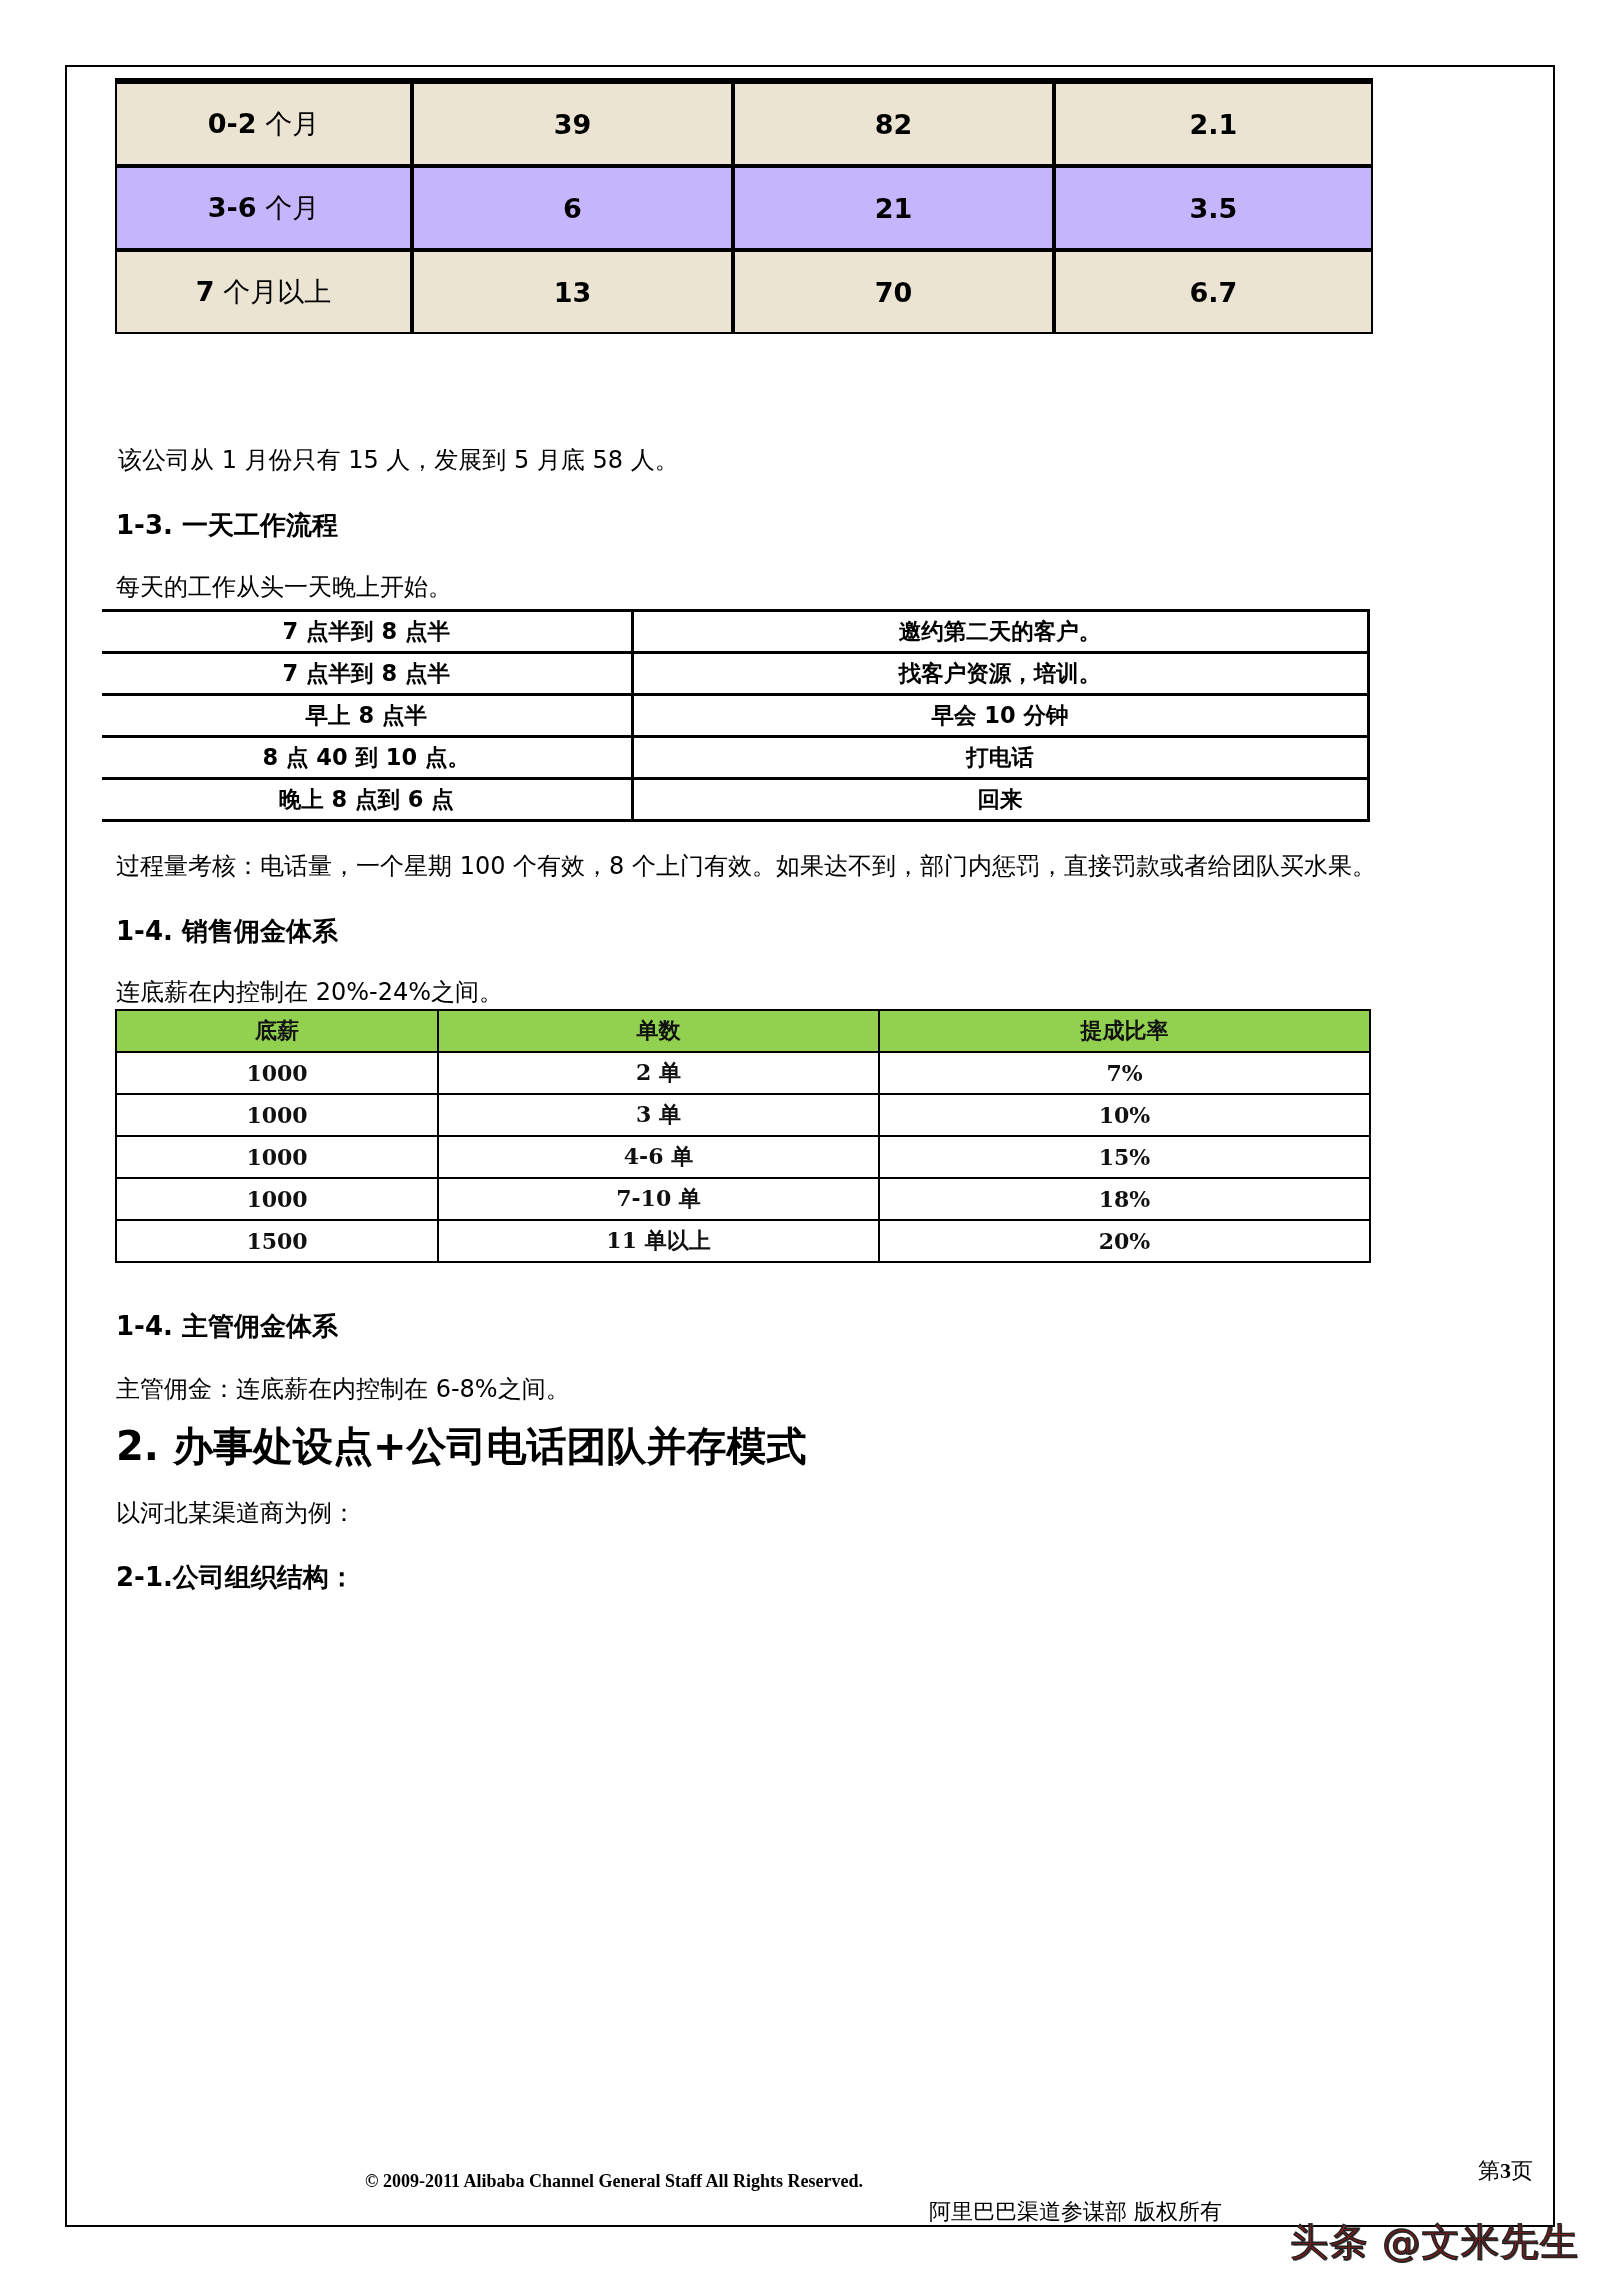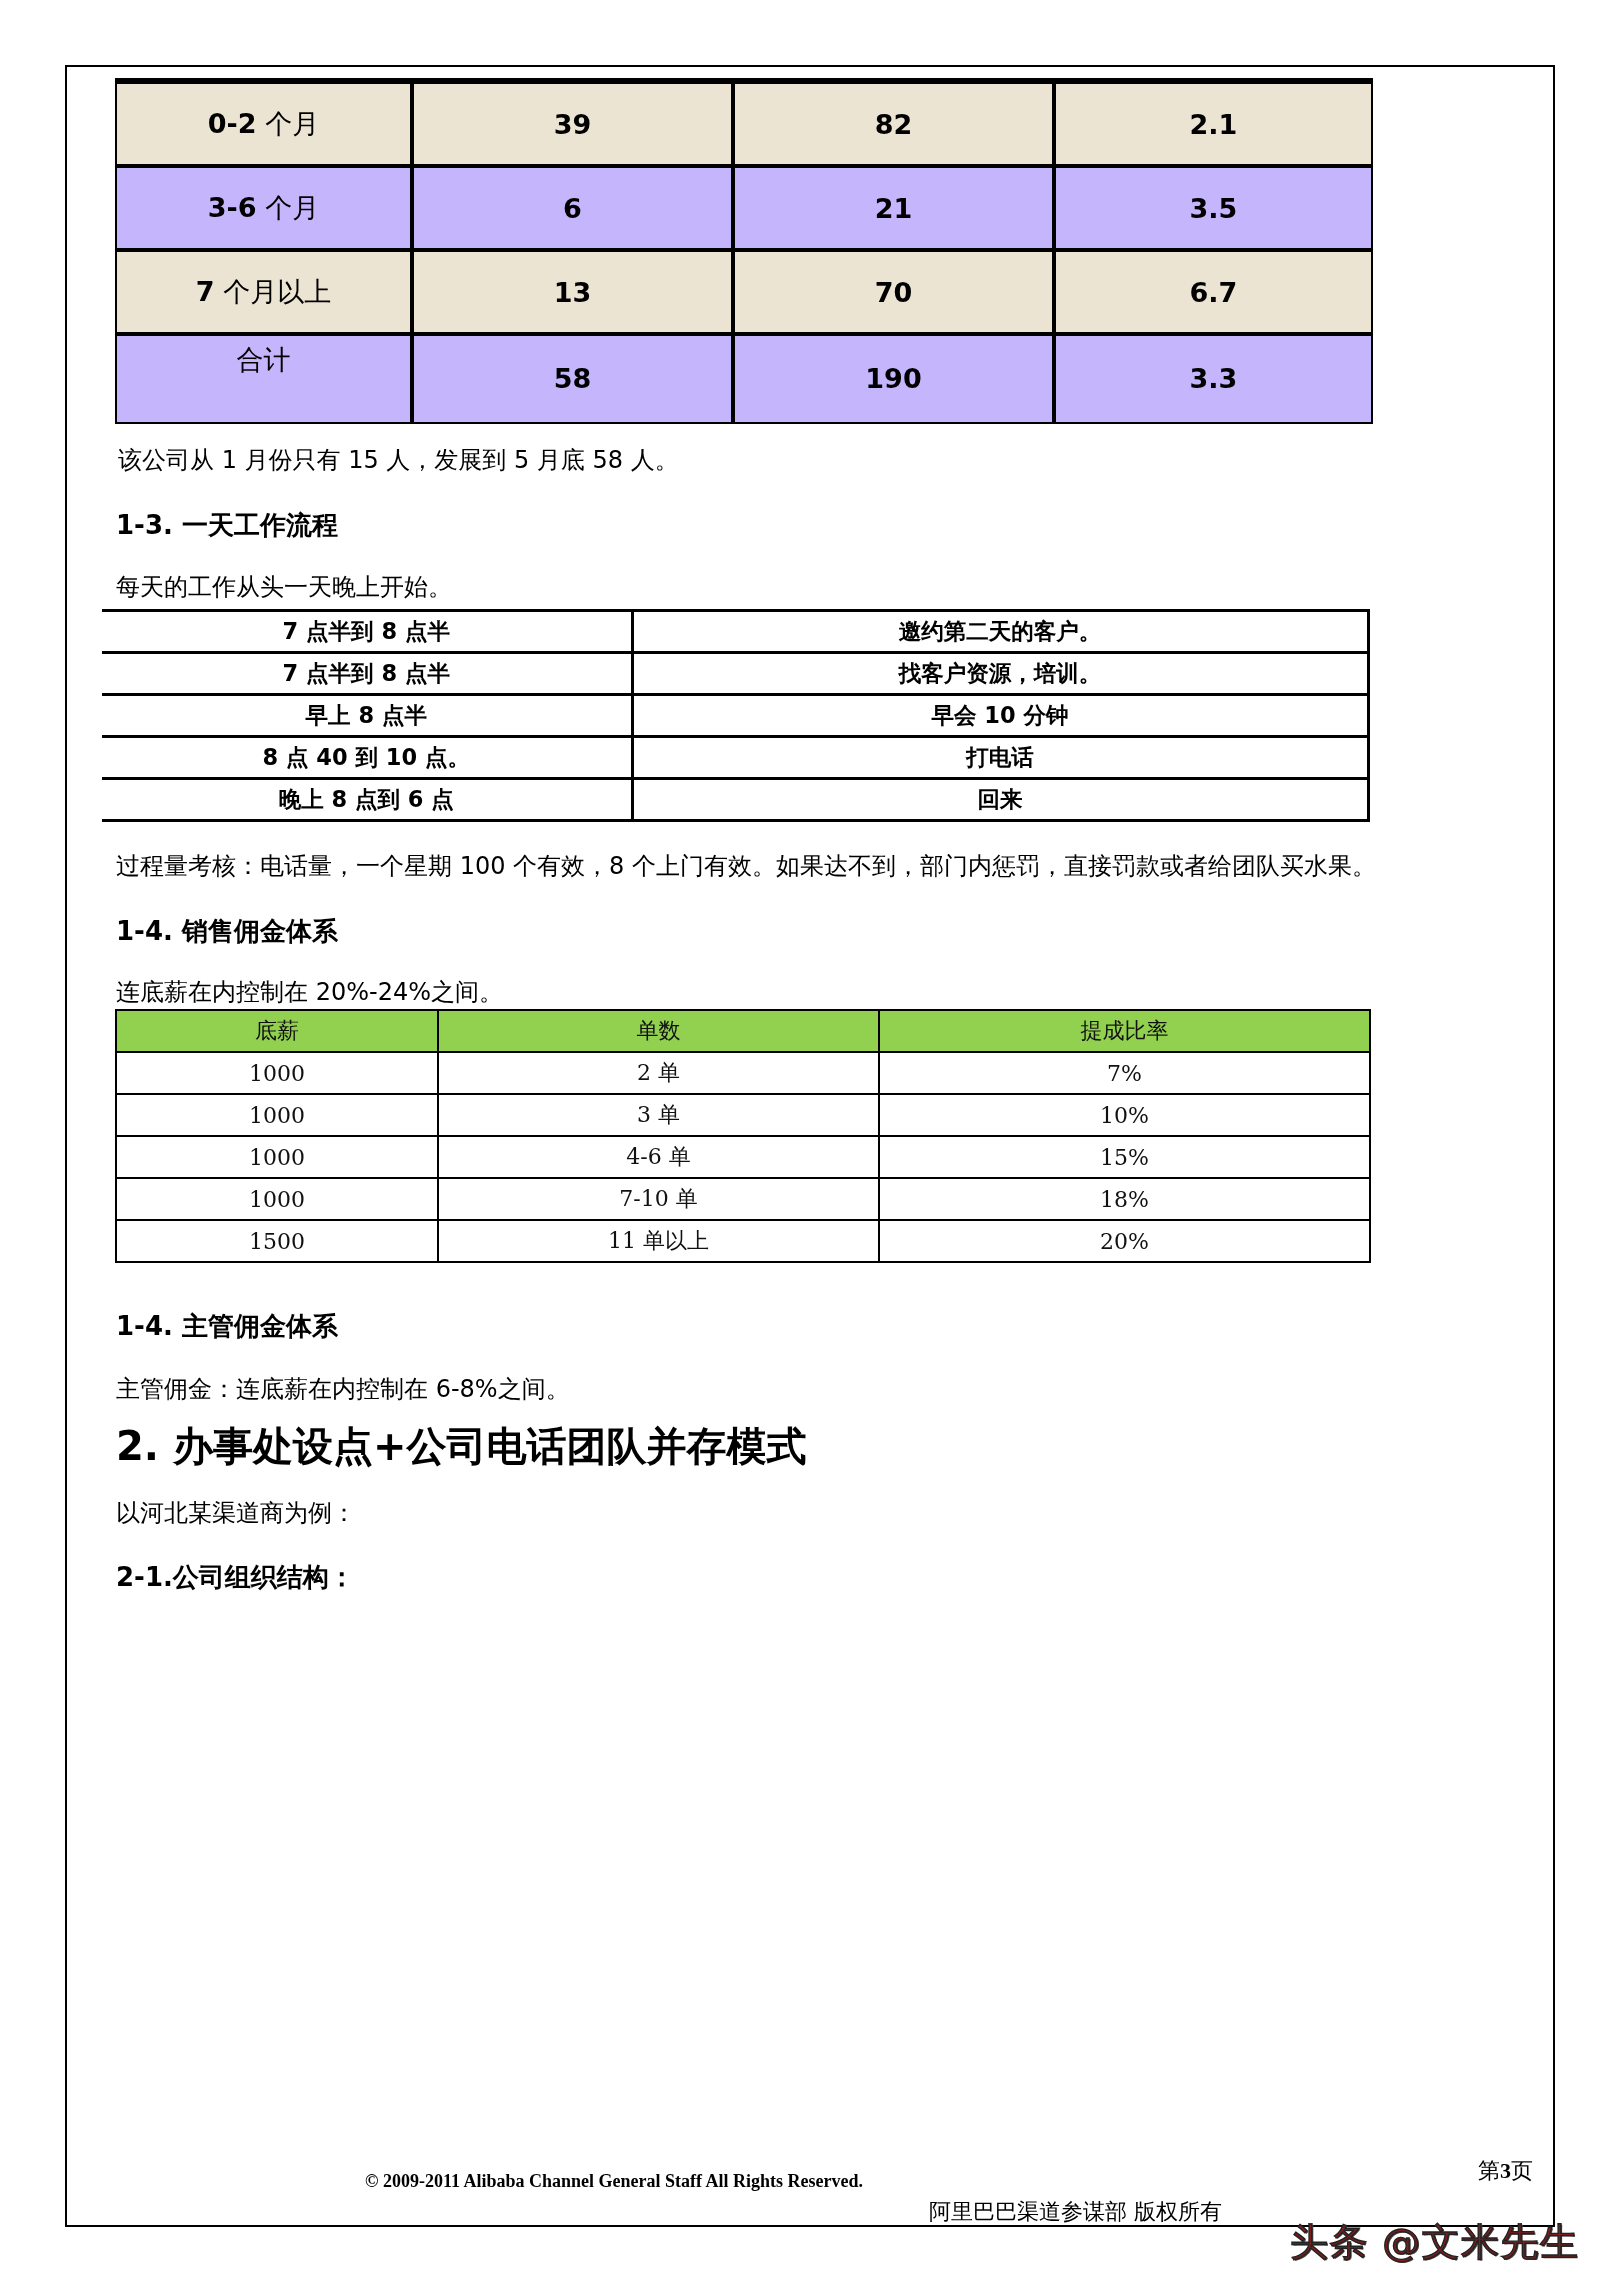--- a/index.html
+++ b/index.html
@@ -30,21 +30,21 @@
     .t2 { left: 102px; top: 609px; width: 1266px; border-collapse: collapse; table-layout: fixed; }
     .t2 td { border: 3.4px solid #000; text-align: center; vertical-align: middle;
              font-size: 22.5px; font-weight: bold; height: 39px; padding: 0; line-height: 1; }
     .t2 td:first-child { border-left: none; }
     .t2 td:last-child { border-right-width: 3.4px; }
     .t2 td.c1 { border-right-width: 2px; }
 
     
     .t3 { left: 115px; top: 1009px; width: 1253px; border-collapse: collapse; table-layout: fixed; }
     .t3 td, .t3 th { border: 2px solid #000; text-align: center; vertical-align: middle;
-             font-family: "DejaVu Serif", "Liberation Serif", serif; font-weight: normal;
+             font-family: "DejaVu Serif", "Liberation Serif", serif; font-weight: bold;
              font-size: 22px; height: 40px; padding: 0; color: #111; }
     .t3 th { background: #92d050; border-bottom: 2.7px solid #000; }
     .t3 tr td { border-bottom-width: 2.7px; }
 
     .footer-en { left: 0; width: 1357px; top: 2166px; text-align: center;
                  font-family: "Liberation Serif", "DejaVu Serif", serif; font-weight: bold;
                  font-size: 18px; line-height: 30px; padding-right: 129px; box-sizing: border-box; }
     .footer-cn { left: 0; width: 1351px; top: 2199px; text-align: right;
                  font-family: "DejaVu Serif", "Liberation Serif", serif; font-size: 22px; line-height: 26px;
                  padding-right: 129px; box-sizing: border-box; }
@@ -78,26 +78,20 @@
     <td><span>3-6</span><span class="cn"> 个月</span></td>
     <td>6</td>
     <td>21</td>
     <td>3.5</td>
   </tr>
   <tr class="dark">
     <td><span>7</span><span class="cn"> 个月以上</span></td>
     <td>13</td>
     <td>70</td>
     <td>6.7</td>
-  </tr>
-  <tr class="light">
-    <td class="top">合计</td>
-    <td>58</td>
-    <td>190</td>
-    <td>3.3</td>
   </tr>
 </tbody>
   </table>
 
 <div class="abs p" style="left:118px; top:448px;">该公司从 1 月份只有 15 人，发展到 5 月底 58 人。</div>
 
 <div class="abs h3" style="left:116px; top:510px;">1-3.  一天工作流程</div>
 <div class="abs p" style="left:116px; top:575px;">每天的工作从头一天晚上开始。</div>
 
 <table class="abs t2">

